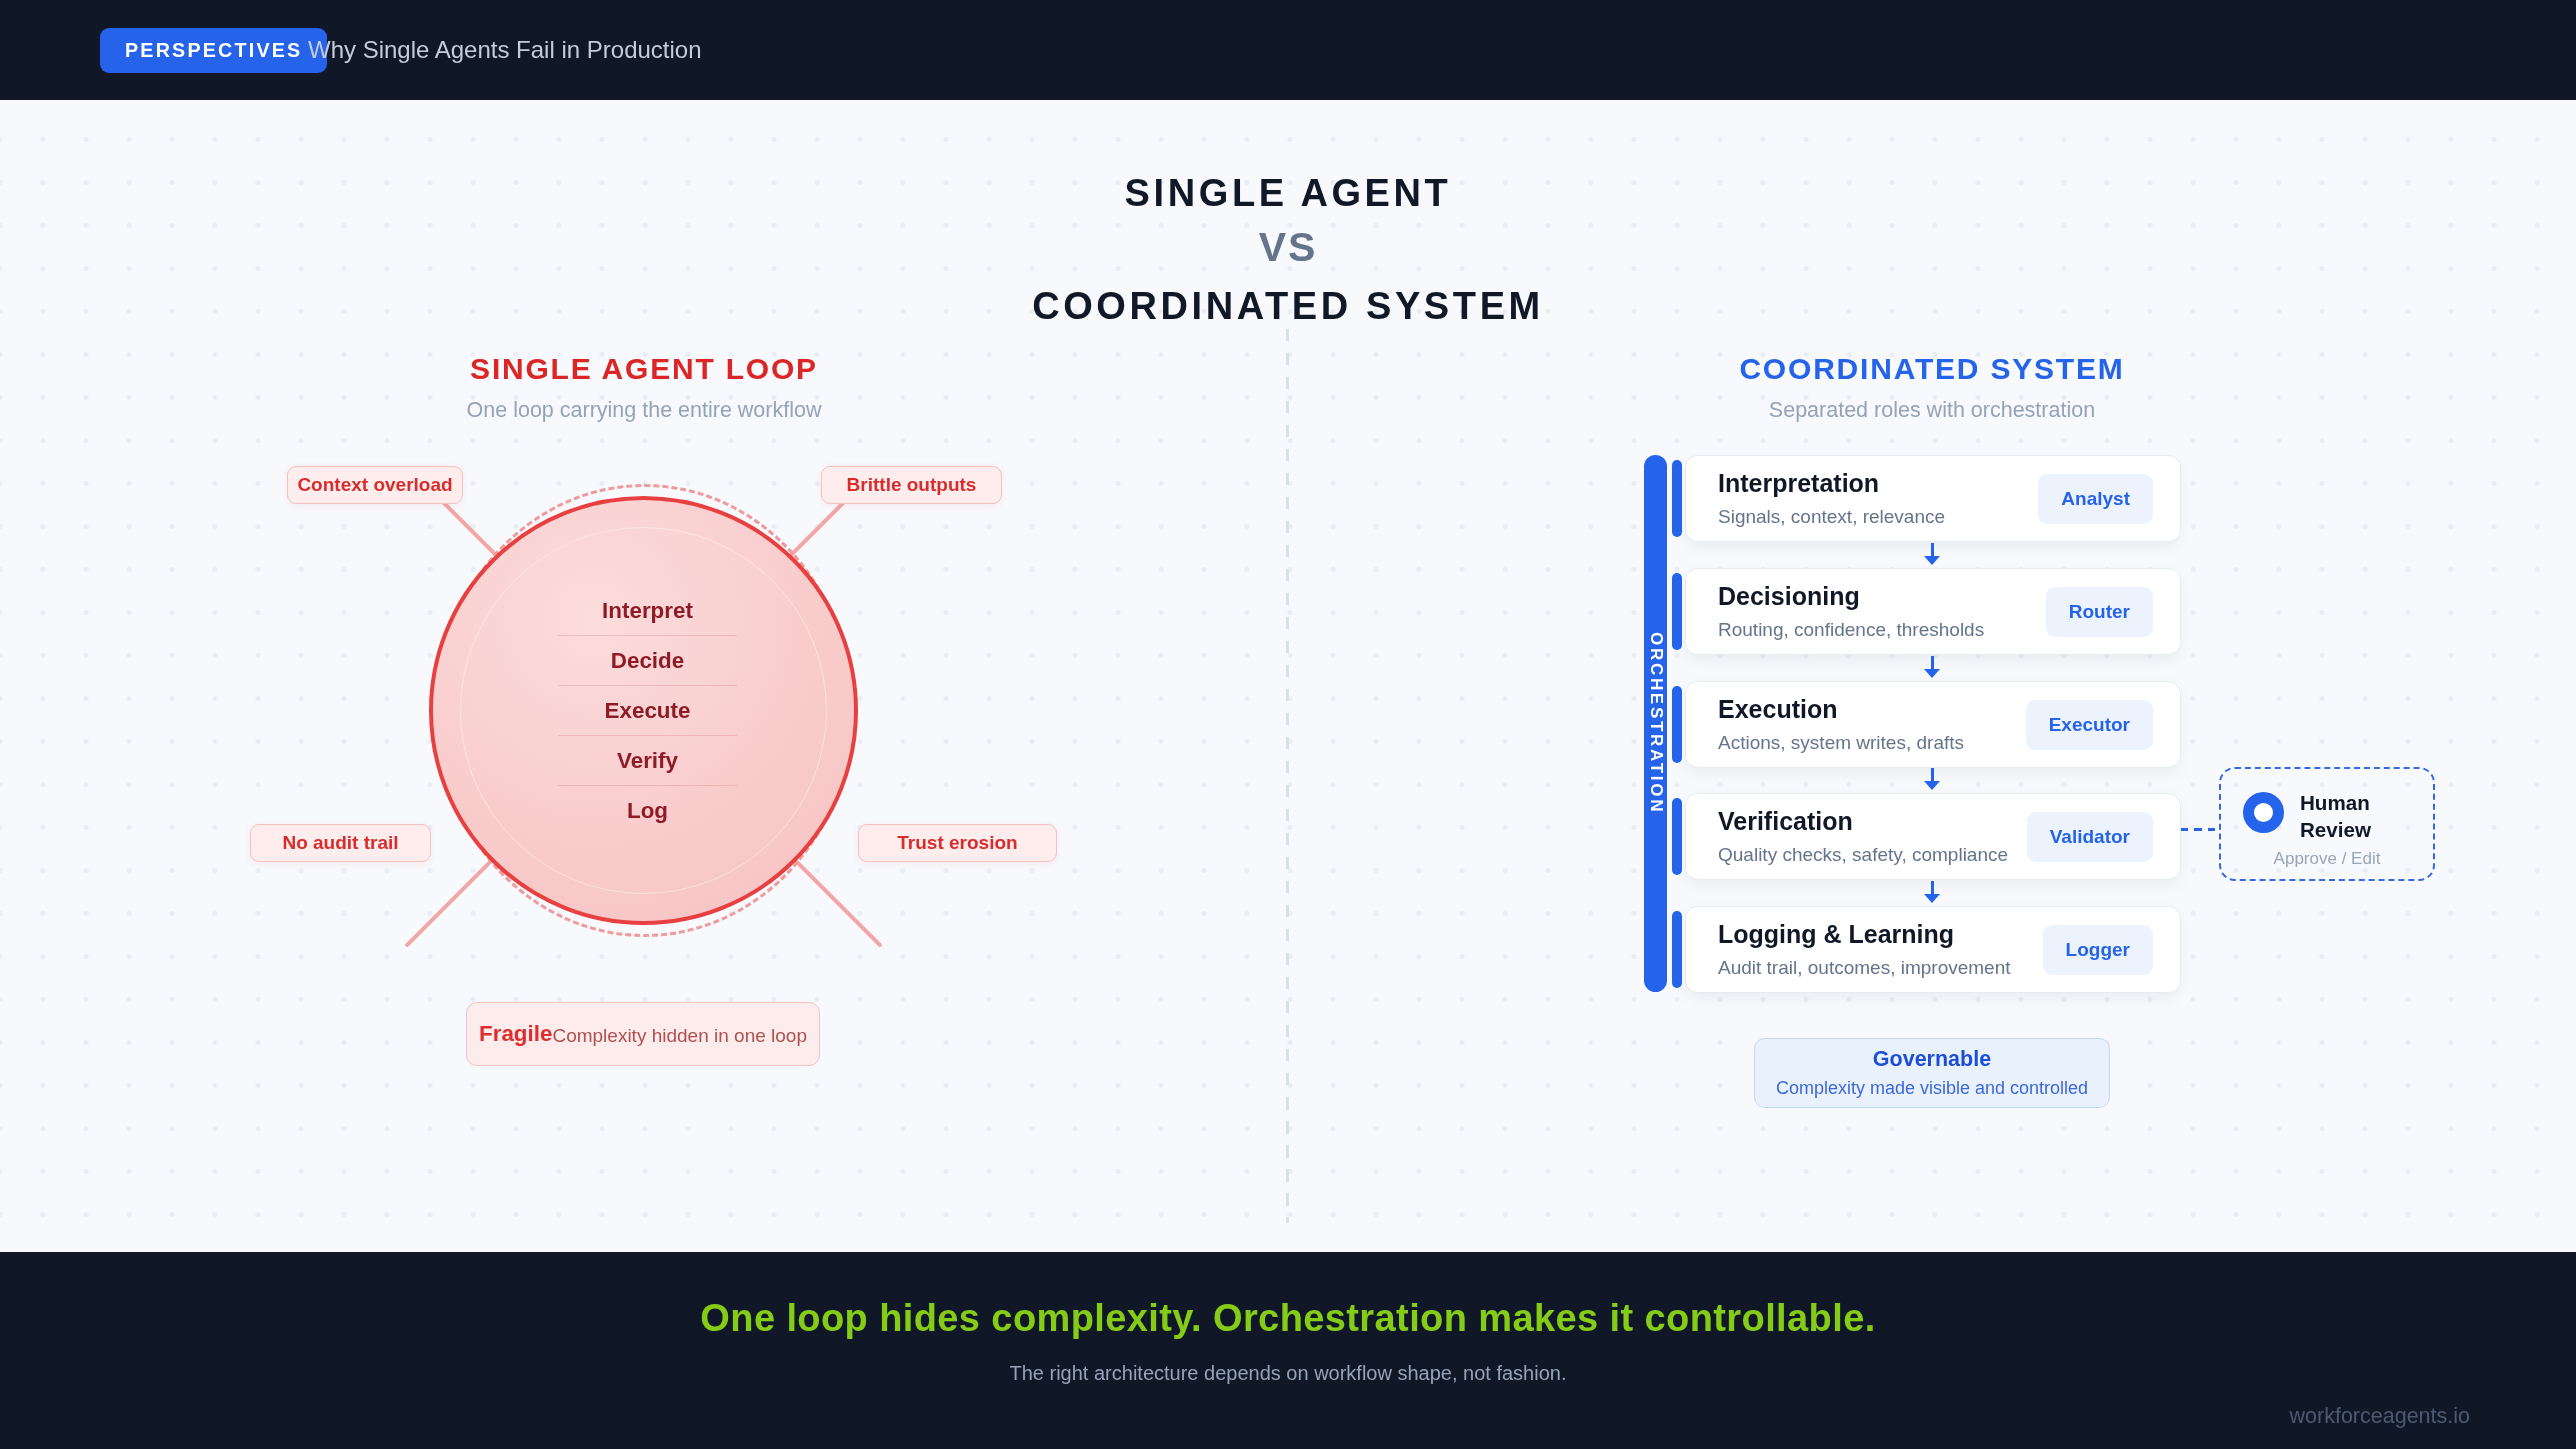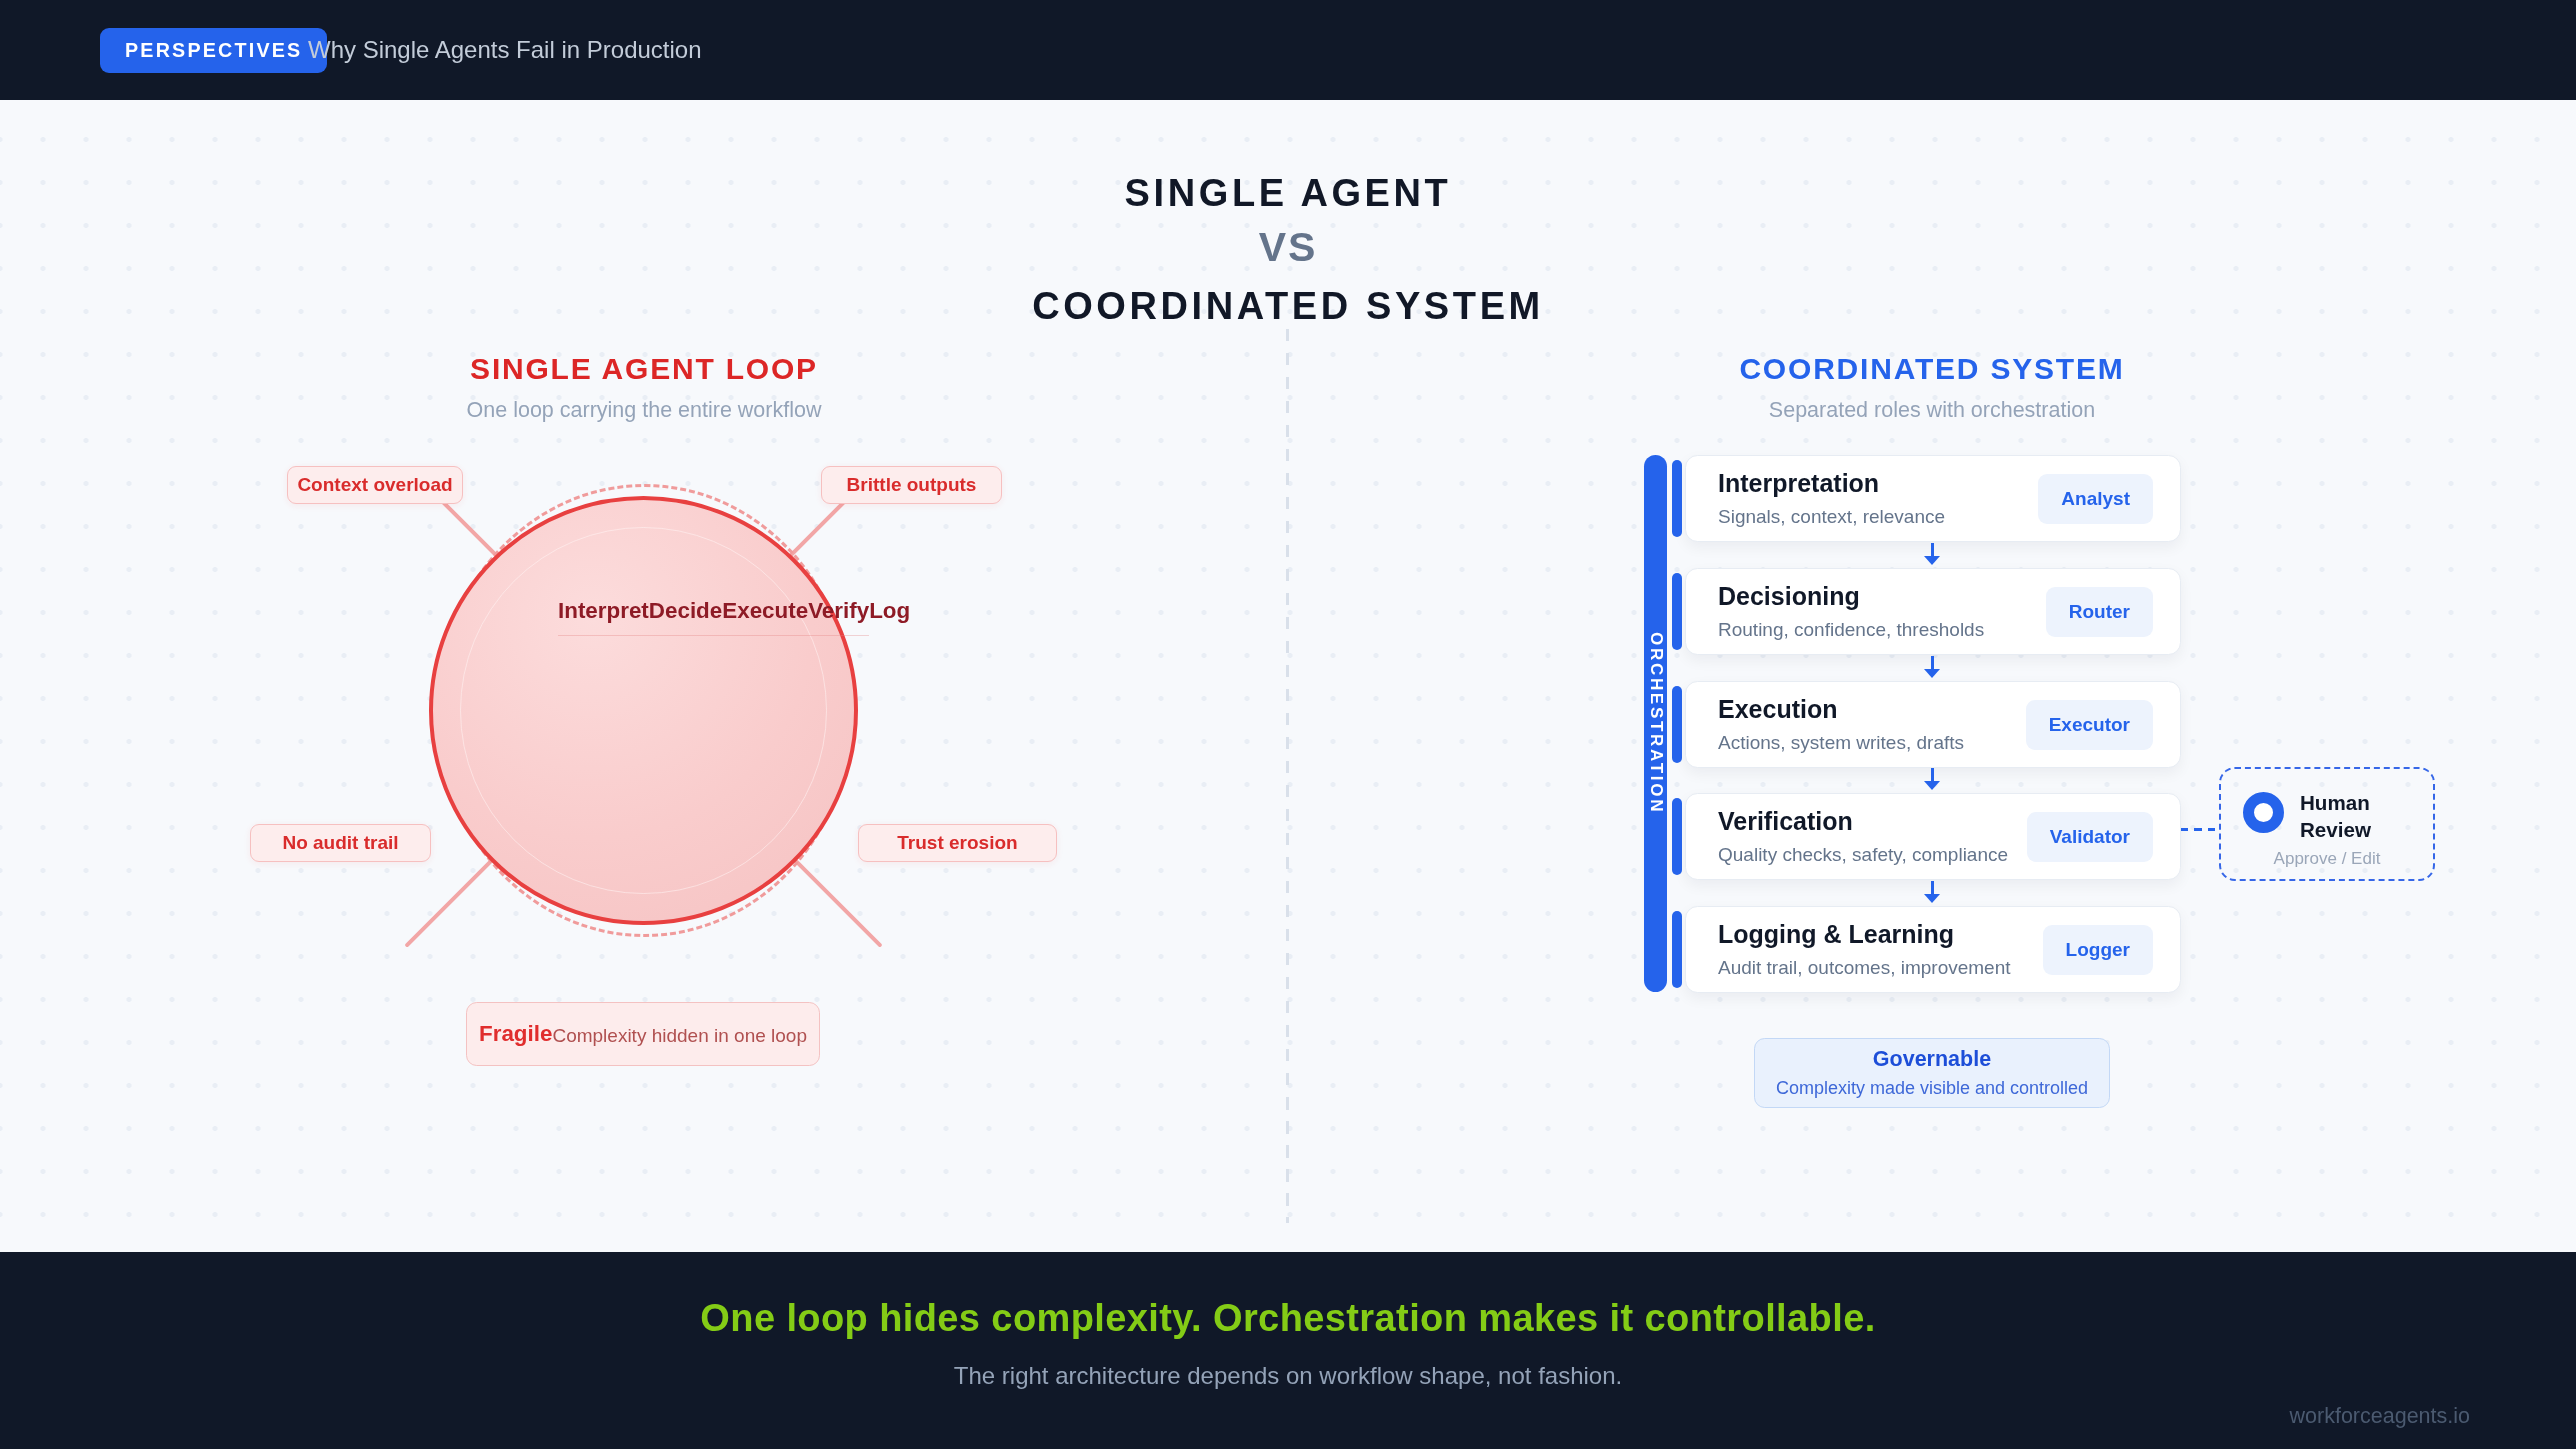--- a/index.html
+++ b/index.html
@@ -51,21 +51,21 @@
   .ray.bl{left:386px;top:897px;transform:rotate(-45deg);}
   .ray.br{left:767px;top:897px;transform:rotate(45deg);}
 
   .dashed-ring{position:absolute;left:436px;top:484px;width:417px;height:453px;border-radius:50%;
     border:3.6px dashed #f09b9b;z-index:2;}
   .loop-circle{position:absolute;left:429px;top:496px;width:429px;height:429px;border-radius:50%;
     border:4.5px solid #e84040;z-index:3;
     background:radial-gradient(circle at 38% 28%,#fcdcdc 0%,#f9cccc 55%,#f5c2c2 100%);}
   .inner-ring{position:absolute;left:27px;top:27px;right:27px;bottom:27px;border-radius:50%;
     border:1.8px solid rgba(255,244,244,0.55);}
-  .loop-steps{position:absolute;left:125px;top:86px;width:179px;display:flex;flex-direction:row;}
+  .loop-steps{position:absolute;left:125px;top:86px;width:179px;display:flex;flex-direction:column;}
   .loop-step{height:50px;display:flex;align-items:center;justify-content:center;
     font-size:22.4px;font-weight:bold;color:#8e1b26;border-bottom:1.8px solid rgba(228,126,126,0.33);}
   .loop-step:last-child{border-bottom:none;}
 
   .callout{position:absolute;display:flex;align-items:center;justify-content:center;
     background:#fdeded;border:1.8px solid #f6c0c0;border-radius:9px;color:#d92c2c;
     font-size:19px;font-weight:bold;z-index:4;box-shadow:0 1.8px 7.2px rgba(220,38,38,0.07);}
   .callout.tl{left:287px;top:466px;width:176px;height:38px;}
   .callout.tr{left:821px;top:466px;width:181px;height:38px;}
   .callout.bl{left:250px;top:824px;width:181px;height:38px;}
@@ -113,21 +113,21 @@
 
   .verdict-blue{position:absolute;left:1754px;top:1038px;width:356px;height:70px;border-radius:10.7px;
     background:#e9f1fd;border:1.8px solid #c3d8f6;display:flex;flex-direction:column;
     align-items:center;justify-content:center;z-index:3;}
   .verdict-blue .t{font-size:21.5px;font-weight:bold;color:#1d4ed8;}
   .verdict-blue .s{font-size:18px;color:#3e68d8;margin-top:5.4px;}
 
   
   .footer{position:absolute;left:0;top:1252px;width:2576px;height:197px;background:var(--navy);z-index:5;}
   .footer-head{margin-top:45px;text-align:center;font-size:38px;font-weight:bold;color:#84cc16;letter-spacing:0.4px;}
-  .footer-sub{margin-top:21.5px;text-align:center;font-size:24px;color:#94a3b8;}
+  .footer-sub{margin-top:21.5px;text-align:center;font-size:20px;color:#94a3b8;}
   .watermark{position:absolute;right:106px;bottom:19.7px;font-size:21.5px;color:#4b5a70;}
 </style>
 </head>
 <body>
 
 <div id="page">
 
   <div class="main-bg"></div>
 
   <div class="topbar">

